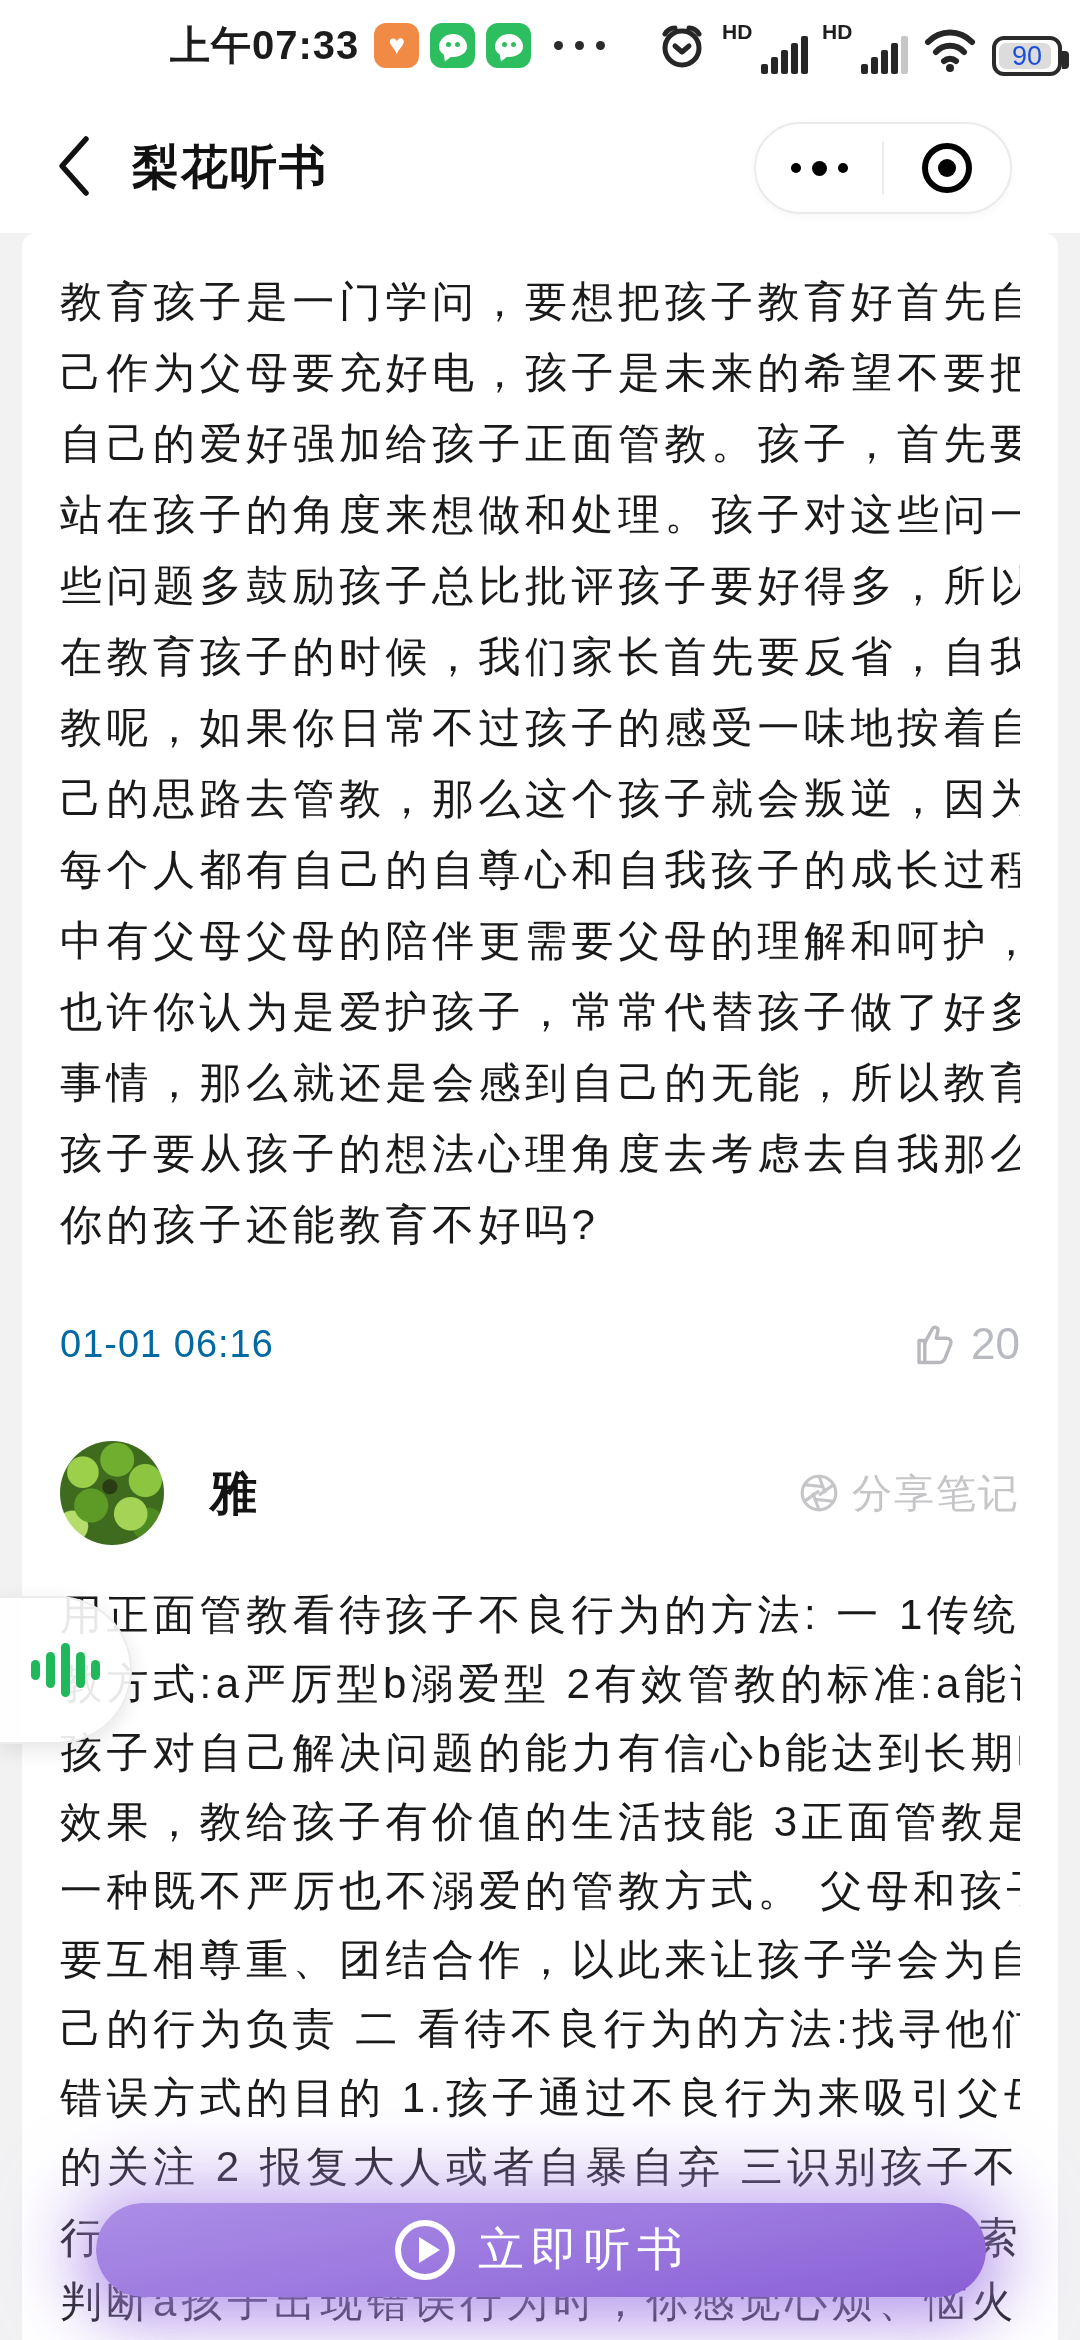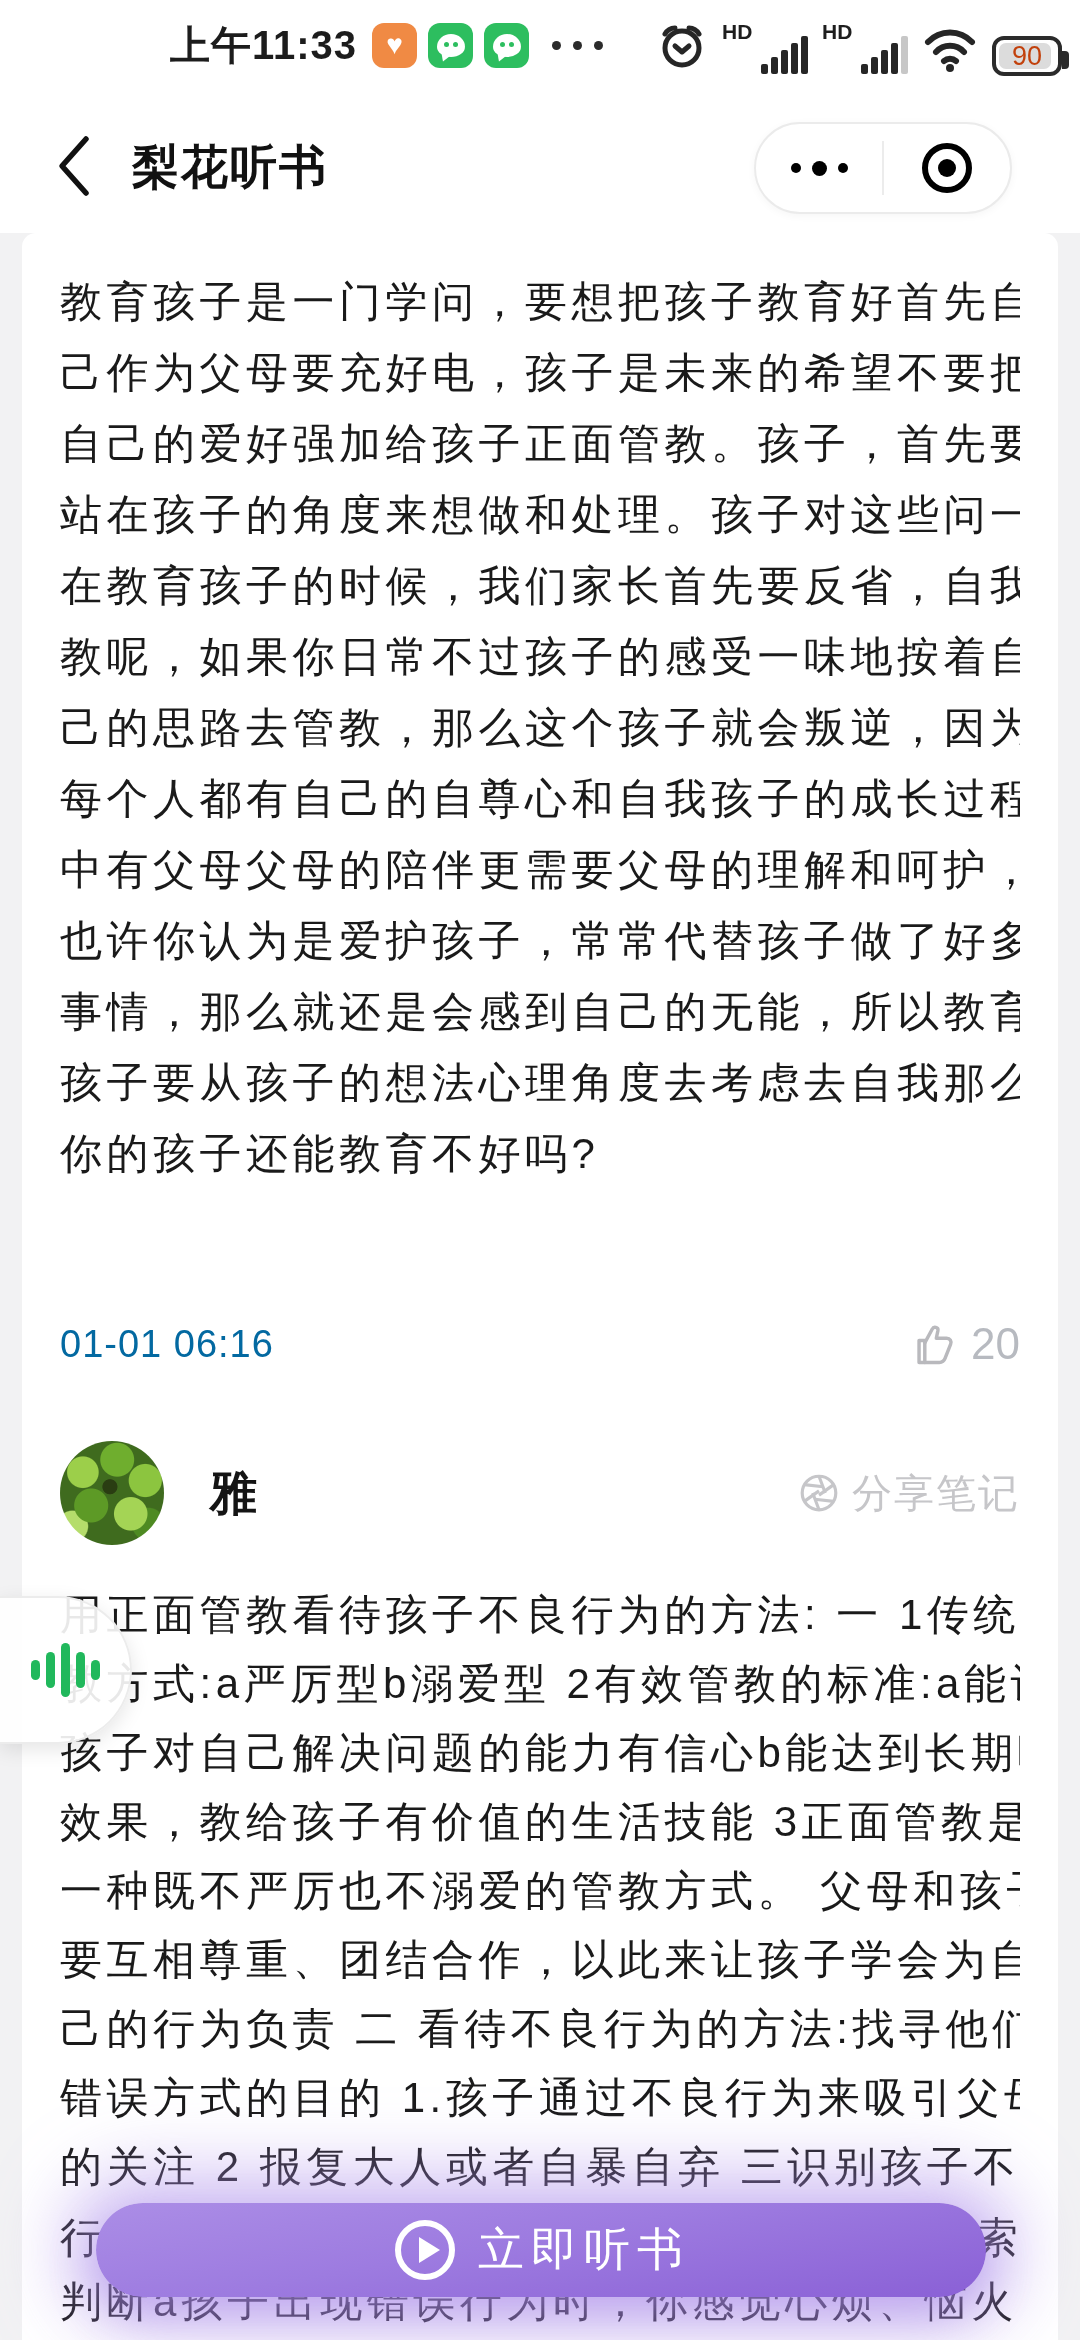--- a/index.html
+++ b/index.html
@@ -26,21 +26,21 @@
   .sb-dots i { width:9px; height:9px; border-radius:50%; background:#2b2b2b; }
   .sb-right { position:absolute; right:18px; top:0; height:90px; display:flex; align-items:flex-end; gap:14px; padding-bottom:14px; }
   .sig-group { position:relative; width:86px; height:56px; }
   .sig-hd { position:absolute; left:0; top:0; font-size:21px; font-weight:700; color:#1e1e1e; }
   .sig-bars { position:absolute; right:0; bottom:2px; display:flex; align-items:flex-end; gap:3px; }
   .sig-bars i { width:7px; border-radius:2px; background:#262626; display:block; }
   .sig-bars i.dim { background:#c7c7c7; }
   .batt { position:relative; width:70px; height:40px; border:4px solid #2b2b2b; border-radius:12px;
     display:flex; align-items:center; justify-content:center; background:#fff; }
   .batt-fill { position:absolute; left:3px; top:3px; bottom:3px; width:52px; background:#dcdcdc; border-radius:7px; }
-  .batt-num { position:relative; font-size:27px; color:#c2410c; font-weight:500; }
+  .batt-num { position:relative; font-size:27px; color:#1d4ed8; font-weight:500; }
   .batt-nub { position:absolute; right:-11px; top:11px; width:7px; height:18px; background:#2b2b2b; border-radius:0 4px 4px 0; }
   
   .nav-bar { position:absolute; left:0; top:100px; width:1080px; height:130px; }
   .back-btn { position:absolute; left:52px; top:30px; width:60px; height:72px; display:flex; align-items:center; }
   .nav-title { position:absolute; left:132px; top:36px; font-size:47px; font-weight:700; color:#111; letter-spacing:2px; }
   .capsule { position:absolute; right:68px; top:22px; width:258px; height:92px; background:#fff;
     border:2px solid #ebebeb; border-radius:46px; box-shadow:0 2px 8px rgba(0,0,0,0.04);
     display:flex; align-items:center; }
   .cap-half { flex:1; display:flex; align-items:center; justify-content:center; height:100%; }
   .cap-dots { display:flex; align-items:center; gap:11px; }
@@ -88,21 +88,21 @@
     display:flex; align-items:center; justify-content:center; gap:20px; z-index:9; border:none; }
   .listen-label { color:#ffffff; font-size:46px; font-weight:400; letter-spacing:7px; }
 </style>
 </head>
 <body>
 
 <div class="header">
 
   <div class="status-bar">
     <div class="sb-left">
-      <span class="sb-time">上午11:33</span>
+      <span class="sb-time">上午07:33</span>
       <span class="app-chip chip-orange">
         <span class="heart-glyph">♥</span>
       </span>
       <span class="app-chip chip-green">
         <span class="bubble">
             <i class="e1"></i>
             <i class="e2"></i>
           </span>
       </span>
       <span class="app-chip chip-green">
@@ -189,20 +189,21 @@
   </div>
 </div>
 
 <div class="card">
 
   <div class="para para-1">
       <div class="text-line">教育孩子是一门学问，要想把孩子教育好首先自</div>
       <div class="text-line">己作为父母要充好电，孩子是未来的希望不要把</div>
       <div class="text-line">自己的爱好强加给孩子正面管教。孩子，首先要</div>
       <div class="text-line">站在孩子的角度来想做和处理。孩子对这些问一</div>
+      <div class="text-line">些问题多鼓励孩子总比批评孩子要好得多，所以</div>
       <div class="text-line">在教育孩子的时候，我们家长首先要反省，自我</div>
       <div class="text-line">教呢，如果你日常不过孩子的感受一味地按着自</div>
       <div class="text-line">己的思路去管教，那么这个孩子就会叛逆，因为</div>
       <div class="text-line">每个人都有自己的自尊心和自我孩子的成长过程</div>
       <div class="text-line">中有父母父母的陪伴更需要父母的理解和呵护，</div>
       <div class="text-line">也许你认为是爱护孩子，常常代替孩子做了好多</div>
       <div class="text-line">事情，那么就还是会感到自己的无能，所以教育</div>
       <div class="text-line">孩子要从孩子的想法心理角度去考虑去自我那么</div>
       <div class="text-line">你的孩子还能教育不好吗?</div>
     </div>

